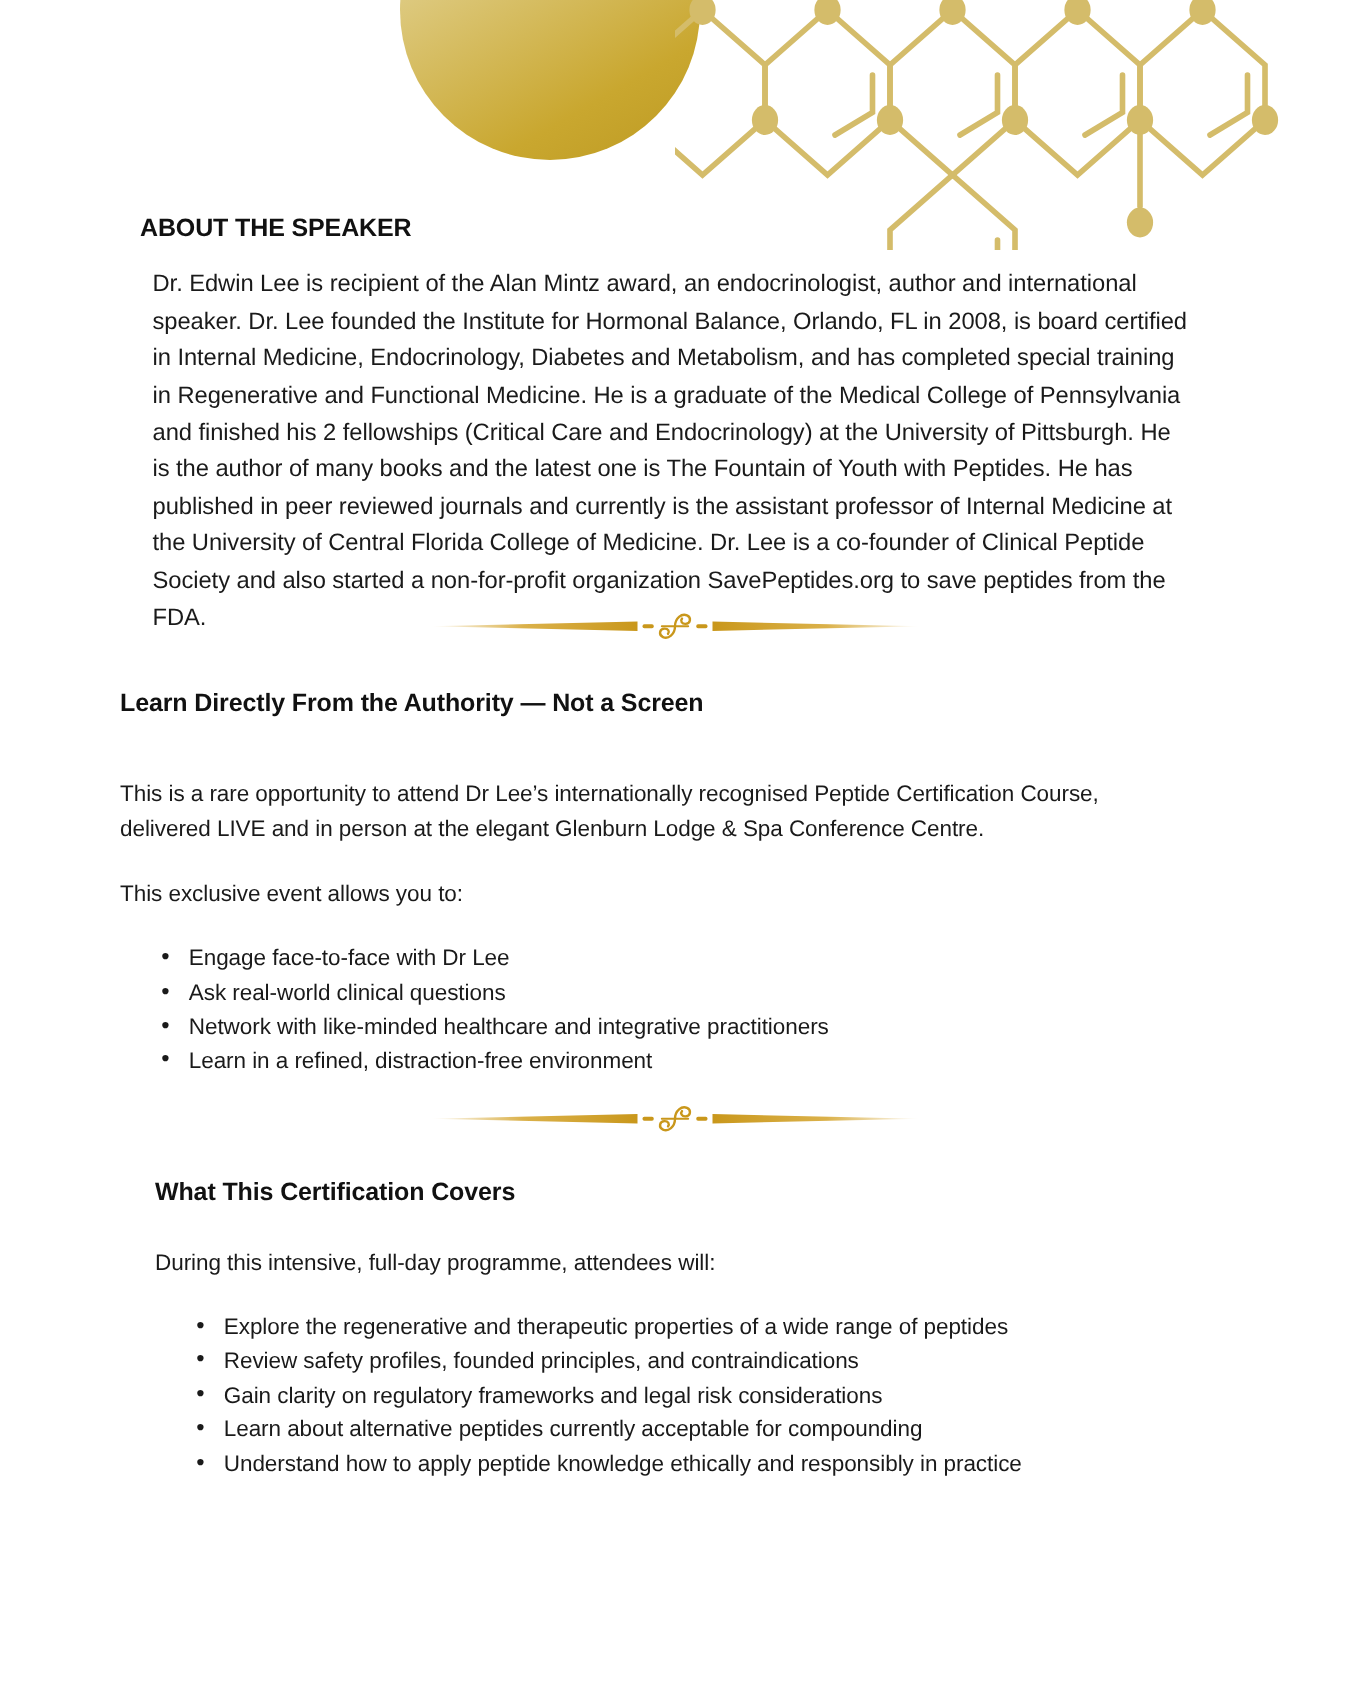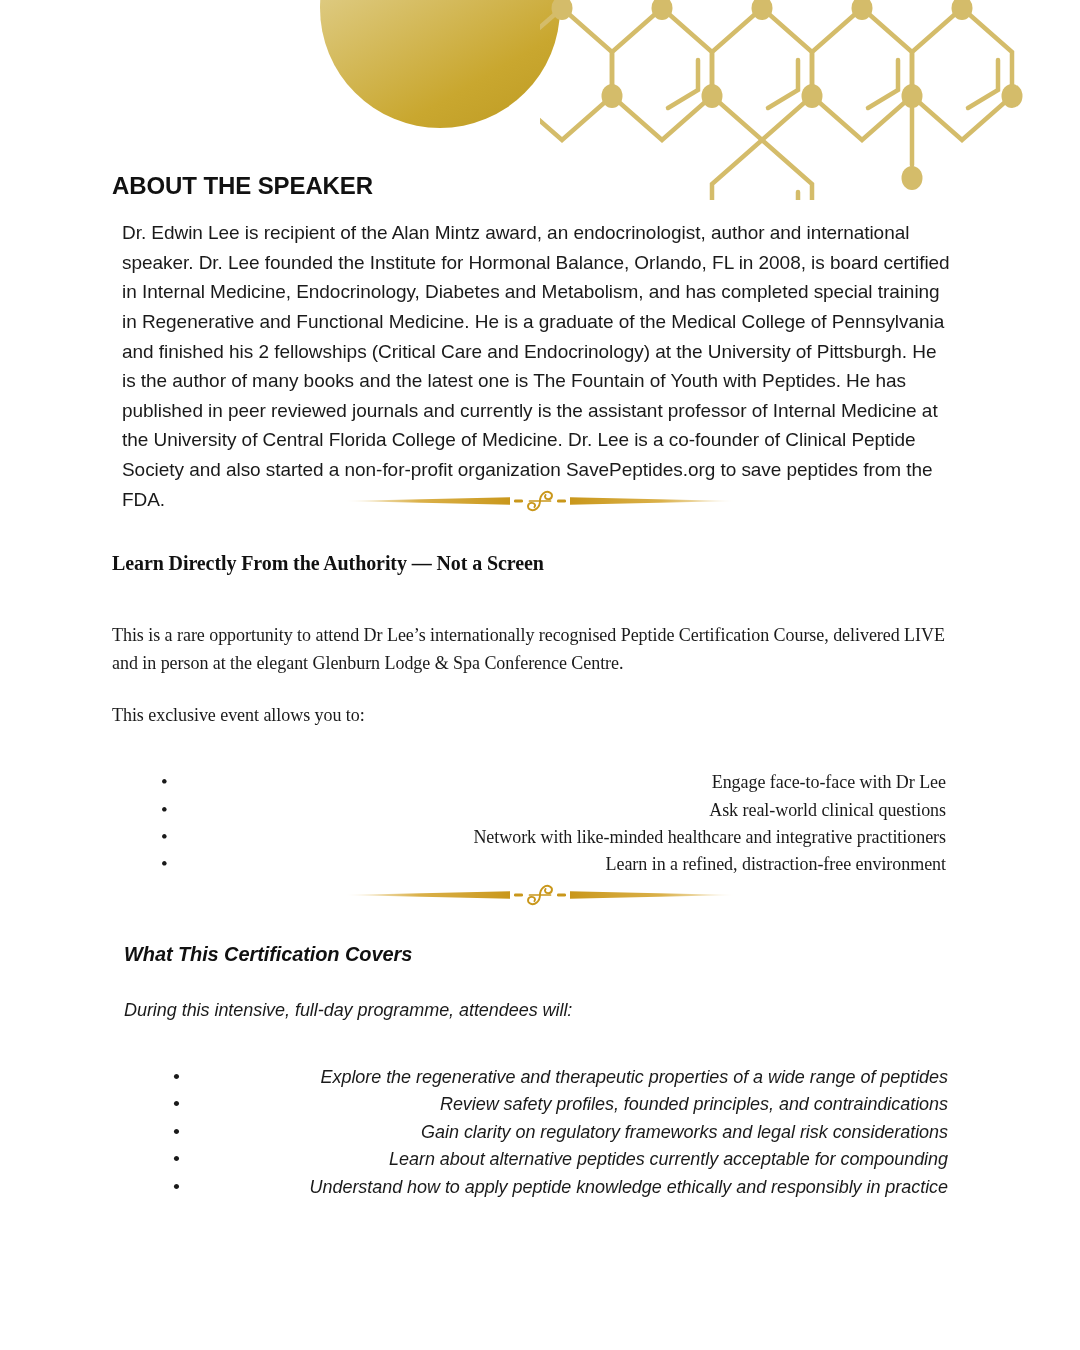--- a/index.html
+++ b/index.html
@@ -72,21 +72,21 @@
   
   #content {
     position: absolute;
     left: 0;
     top: 0;
     width: 1080px;
   }
 
   .sec-about { position: absolute; left: 112px; top: 172px; width: 850px; }
   h2.about-title {
-    font-size: 24px;
+    font-size: 20px;
     font-weight: bold;
     margin: 0 0 18px 0;
     letter-spacing: -0.1px;
     color: #111111;
   }
   p.body-text {
     font-size: 19px;
     line-height: 1.56;
     margin: 10px;
     color: #1a1a1a;
@@ -96,39 +96,38 @@
   
   .divider {
     position: absolute;
     width: 400px;
     height: 34px;
     left: 340px;
   }
   .divider svg { display: block; }
 
   
-  .sec-two { position: absolute; left: 112px; top: 552px; width: 850px; font-family: Liberation Serif, serif; }
-  .sec-three { position: absolute; left: 124px; top: 943px; width: 840px; font-style: italic; }
+  .sec-two { position: absolute; left: 96px; top: 552px; width: 850px; }
+  .sec-three { position: absolute; left: 124px; top: 943px; width: 840px; }
 
   h3.sub-title {
     font-size: 20px;
     font-weight: bold;
     margin: 0;
     color: #111111;
     letter-spacing: -0.1px;
   }
   .gap-30 { height: 30px; }
   .gap-24 { height: 24px; }
   .gap-16 { height: 16px; }
 
   ul.bullets {
-    margin: 16px;
+    margin: 0;
     padding: 0 0 0 33px;
     list-style: none;
-    text-align: right;
   }
   ul.bullets li {
     font-size: 18px;
     line-height: 1.52;
     color: #1a1a1a;
     position: relative;
     padding-left: 22px;
     letter-spacing: -0.05px;
   }
   ul.bullets li::before {

